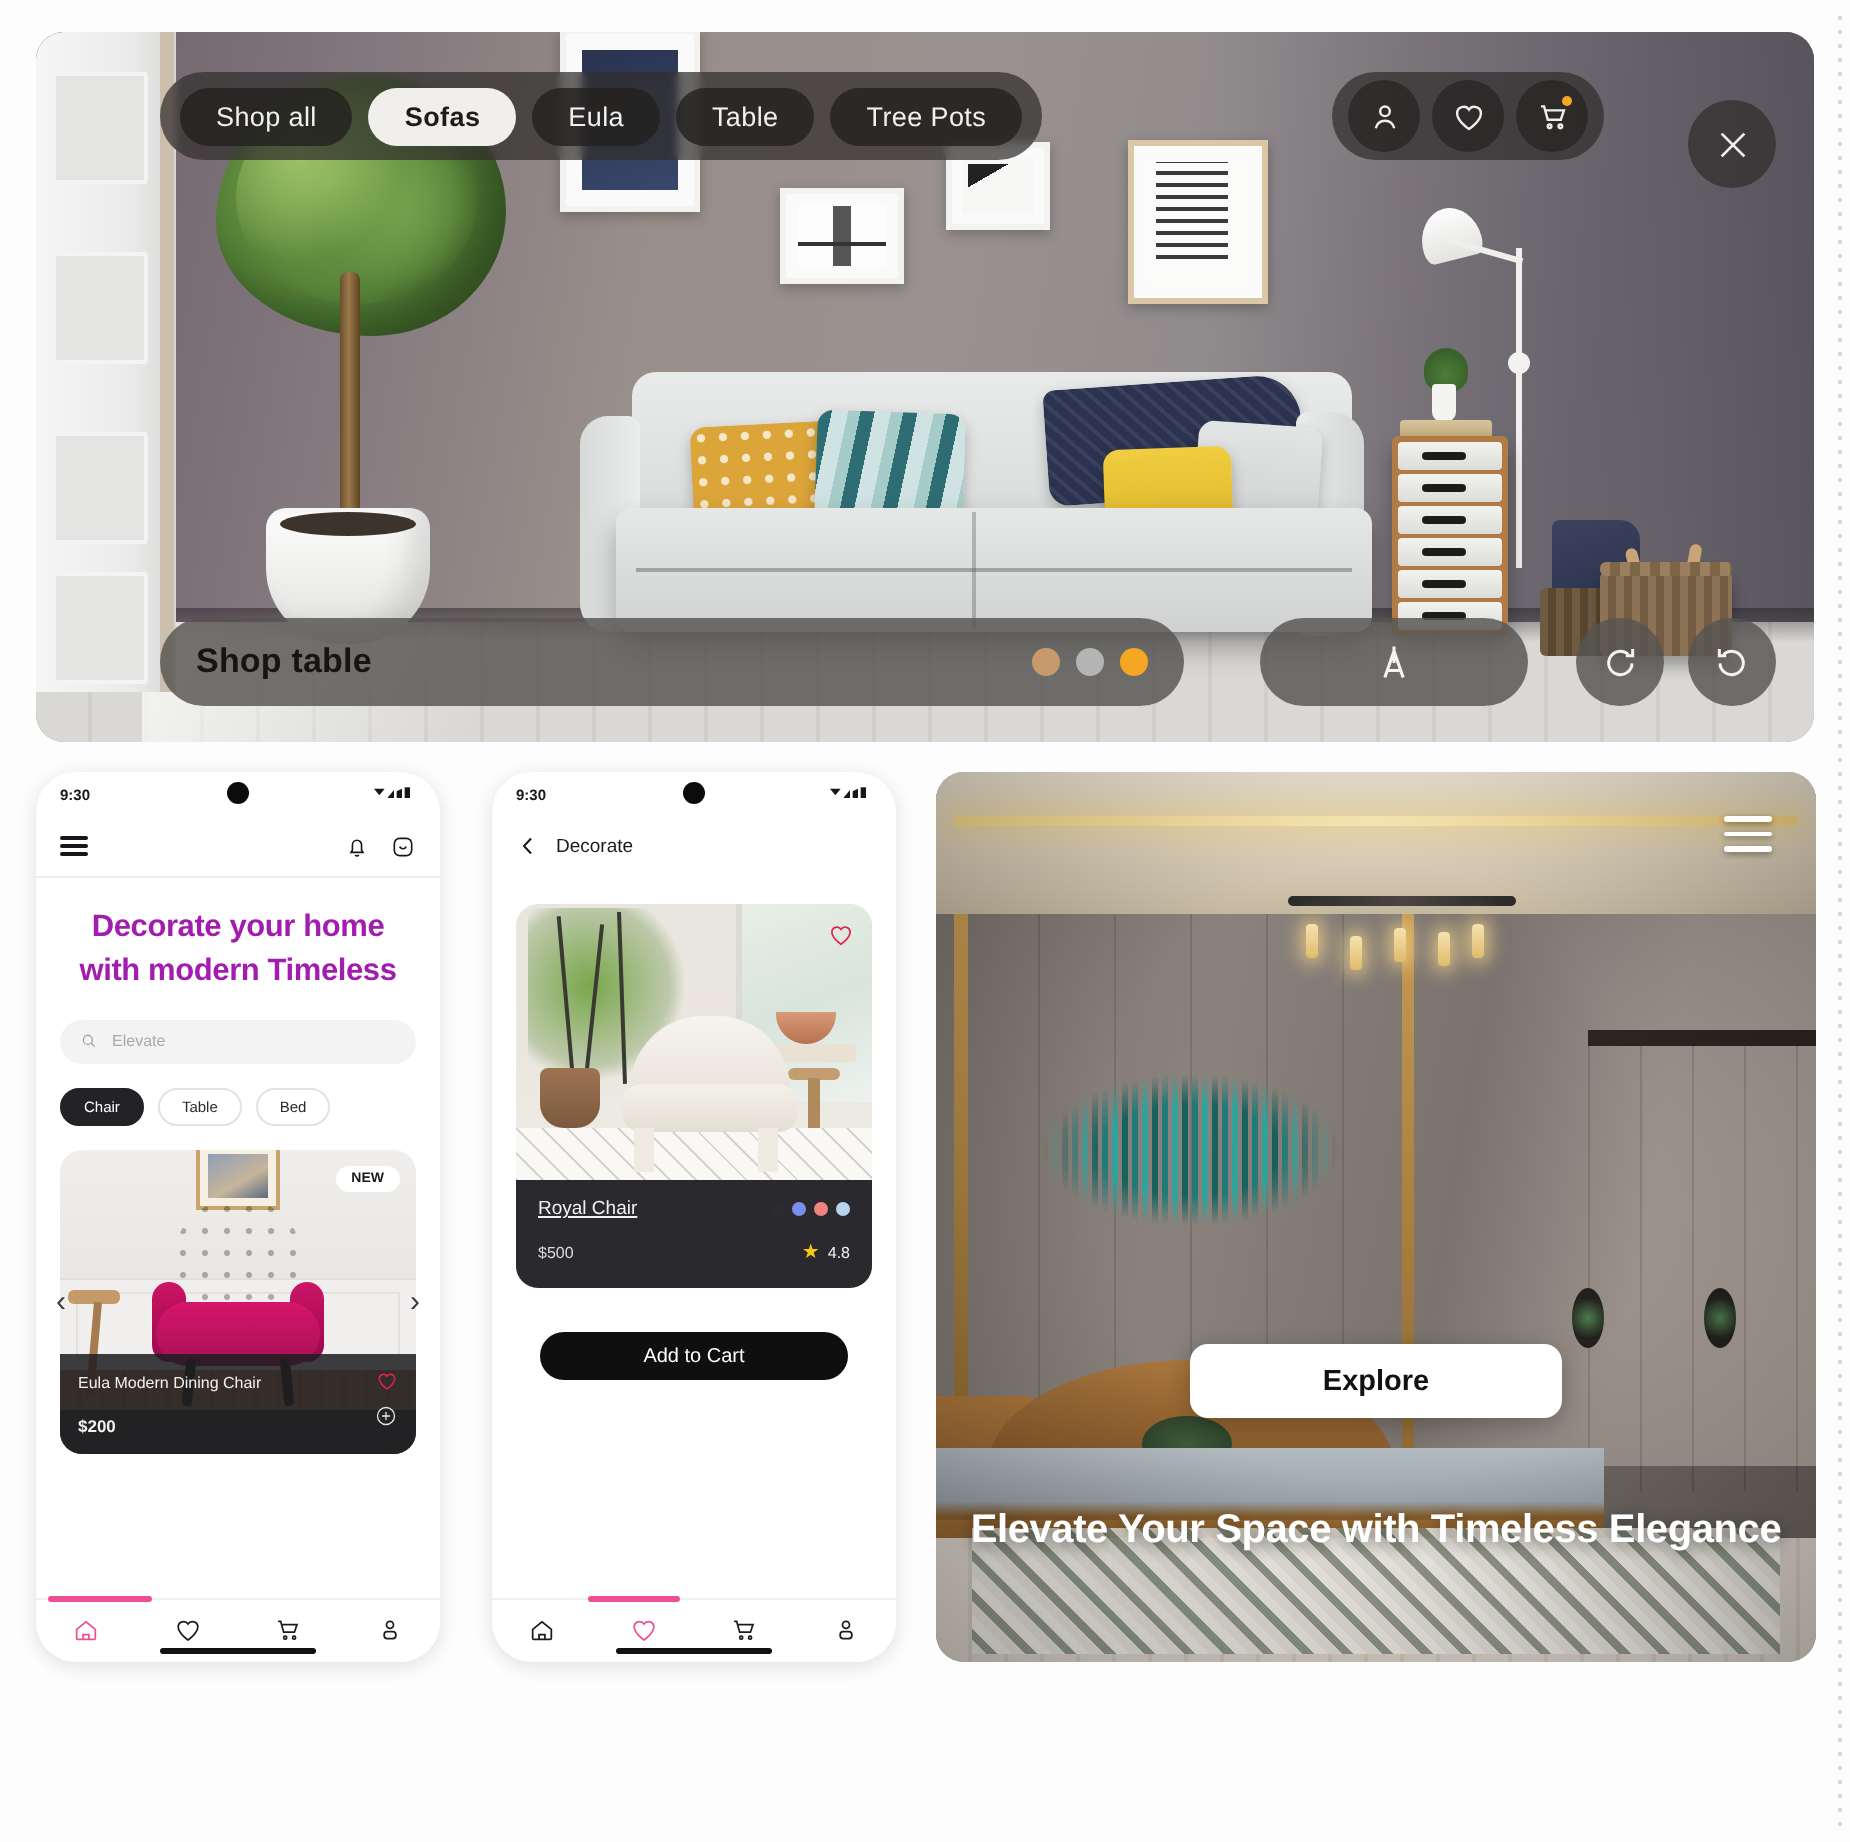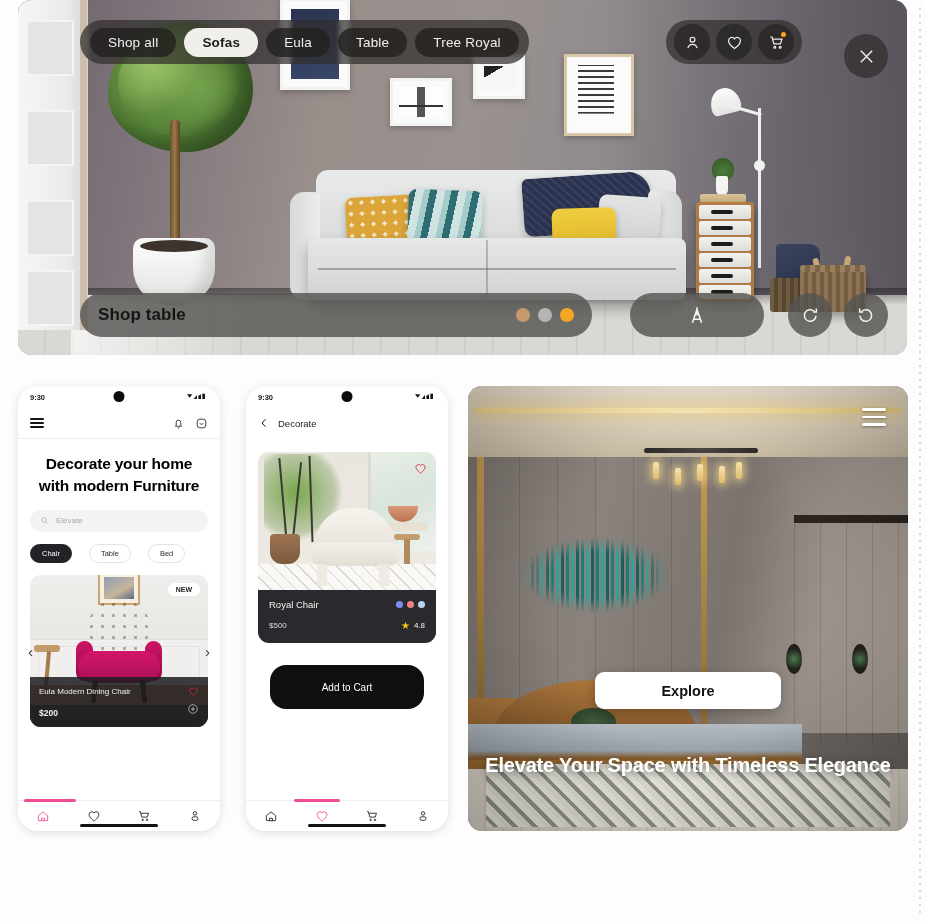--- a/index.html
+++ b/index.html
@@ -6,21 +6,21 @@
   html, body {
     width: 925px; height: 921px;
     background: #fcfcfc;
     font-family: "Liberation Sans", sans-serif;
     overflow: hidden;
   }
   .page { position: relative; width: 925px; height: 921px; background: #fdfdfd; }
 
   
   .hero {
-    position: absolute; left: 18px; top: 0;
+    position: absolute; left: 18px; top: 16px;
     width: 889px; height: 355px;
     border-radius: 14px; overflow: hidden;
     background: #8a8287;
   }
   .hero-scene { position: absolute; inset: 0; }
   
   .wall {
     position: absolute; left: 0; top: 0; width: 100%; height: 84%;
     background: linear-gradient(100deg,#6f6268 0%,#7d727a 14%,#988e8a 34%,#9a9290 50%,#8f8a8c 66%,#7e787f 86%,#8b858b 100%);
   }
@@ -248,29 +248,29 @@
 
   .topbar { height: 30px; display: flex; align-items: center; justify-content: space-between; padding: 0 12px; }
   .hamb { display: flex; flex-direction: column; gap: 2.5px; cursor: pointer; }
   .hamb span { display: block; width: 14px; height: 1.8px; background: #17161a; border-radius: 1px; }
   .top-icons { display: flex; gap: 10px; }
   .top-icons svg { width: 13px; height: 13px; stroke: #17161a; fill: none; stroke-width: 1.5; }
   .divider { height: 1px; background: #ededed; margin: 0 0 0 0; }
 
   .headline {
     margin: 14px 12px 0; font-size: 15.5px; line-height: 1.45; font-weight: 700;
-    color: #000000; text-align: center; letter-spacing: -.2px;
+    color: #a21caf; text-align: center; letter-spacing: -.2px;
   }
   .search {
     margin: 12px 12px 0; height: 22px; border-radius: 12px; background: #f3f3f3;
     display: flex; align-items: center; gap: 7px; padding: 0 10px; cursor: text;
   }
   .search svg { width: 9px; height: 9px; stroke: #9a9a9a; fill: none; stroke-width: 1.6; }
   .search .ph { font-size: 8px; color: #a9a9a9; }
-  .cats { margin: 12px 12px 0; display: flex; gap: 17px; }
+  .cats { margin: 12px 12px 0; display: flex; gap: 7px; }
   .cat {
     font-size: 7.5px; padding: 4px 11px; border-radius: 11px;
     border: 1px solid #e2e2e2; color: #2b2a2e; background: #fff; cursor: pointer;
   }
   .cat.active { background: #232226; border-color: #232226; color: #fff; }
 
   .card-wrap { position: relative; margin: 12px 12px 0; }
   .prod-card {
     position: relative; height: 152px; border-radius: 11px; overflow: hidden;
     background: linear-gradient(180deg,#efeeec 0%,#e7e5e1 55%,#c9a98b 100%);
@@ -377,28 +377,28 @@
     background: linear-gradient(180deg,#d99a78,#b9714f); border-radius: 0 0 18px 18px; }
   .wi-books { position:absolute; right:8px; top:70px; width:46px; height:9px; background:#e9e2d4; border-radius:2px;}
   .wi-rug { position:absolute; left:0; bottom:0; width:100%; height:26px; background:#faf8f4;
     background-image: repeating-linear-gradient(45deg,rgba(40,40,40,.18) 0 1px,transparent 1px 9px); }
   .wish-heart {
     position: absolute; right: 9px; top: 9px; cursor: pointer;
   }
   .wish-heart svg { width: 13px; height: 13px; stroke: #e0264a; fill: none; stroke-width: 1.6; }
   .wish-info { background: #2a292d; padding: 9px 11px 12px; color: #f2f1ef; }
   .wi-row { display: flex; align-items: center; justify-content: space-between; }
-  .wi-name { font-size: 9.5px; font-weight: 500; }
+  .wi-name { font-size: 9.5px; font-weight: 500; text-decoration: underline; }
   .wi-dots { display: flex; gap: 4px; }
   .wi-dots i { width: 7px; height: 7px; border-radius: 50%; display: block; }
   .wi-price { font-size: 8px; color: #dedcda; text-align: center; }
   .wi-rate { display: flex; align-items: center; gap: 4px; font-size: 8px; }
   .wi-rate .star { color: #f5c518; font-size: 10px; }
   .add-cart {
-    margin: 22px 24px 0; height: 44px; border-radius: 16px; background: #0f0f10;
+    margin: 22px 24px 0; height: 24px; border-radius: 16px; background: #0f0f10;
     color: #fff; font-size: 10px; font-weight: 500;
     display: flex; align-items: center; justify-content: center; cursor: pointer;
   }
 
   
   .bedroom {
     position: absolute; left: 468px; top: 386px; width: 440px; height: 445px;
     border-radius: 14px; overflow: hidden; background: #6c6561;
   }
   .bd-ceiling { position:absolute; left:0; top:0; width:100%; height:17%;
@@ -561,21 +561,21 @@
       <div class="basket"></div>
     </div>
 
     <div class="hero-ui">
 
       <div class="chip-bar">
         <div class="chip">Shop all</div>
         <div class="chip active">Sofas</div>
         <div class="chip">Eula</div>
         <div class="chip">Table</div>
-        <div class="chip">Tree Royal</div>
+        <div class="chip">Tree Pots</div>
       </div>
 
       <div class="icon-bar">
         <div class="ic-btn">
           <svg viewBox="0 0 24 24">
               <circle cx="12" cy="8" r="3.4"></circle>
               <path d="M5.5 20c.8-3.6 3.4-5.4 6.5-5.4s5.7 1.8 6.5 5.4"></path>
             </svg>
         </div>
         <div class="ic-btn">
@@ -656,21 +656,21 @@
         <svg viewBox="0 0 24 24">
             <rect x="4" y="4" width="16" height="16" rx="5"></rect>
             <path d="M9 11.5a3.2 3.2 0 0 0 6 0"></path>
           </svg>
       </div>
     </div>
     <div class="divider"></div>
 
     <div class="headline">
       <div>Decorate your home</div>
-      <div>with modern Furniture</div>
+      <div>with modern Timeless</div>
     </div>
 
     <div class="search">
       <svg viewBox="0 0 24 24">
           <circle cx="10.5" cy="10.5" r="6"></circle>
           <path d="M15 15l4.5 4.5"></path>
         </svg>
       <span class="ph">Elevate</span>
     </div>
 

